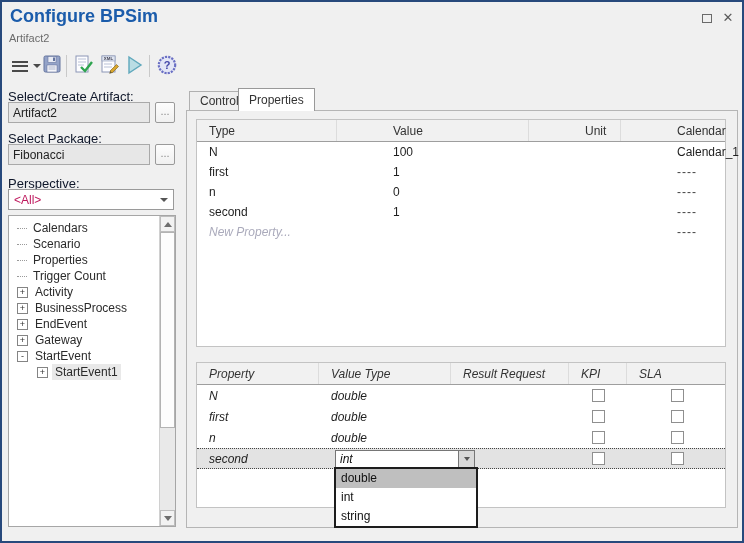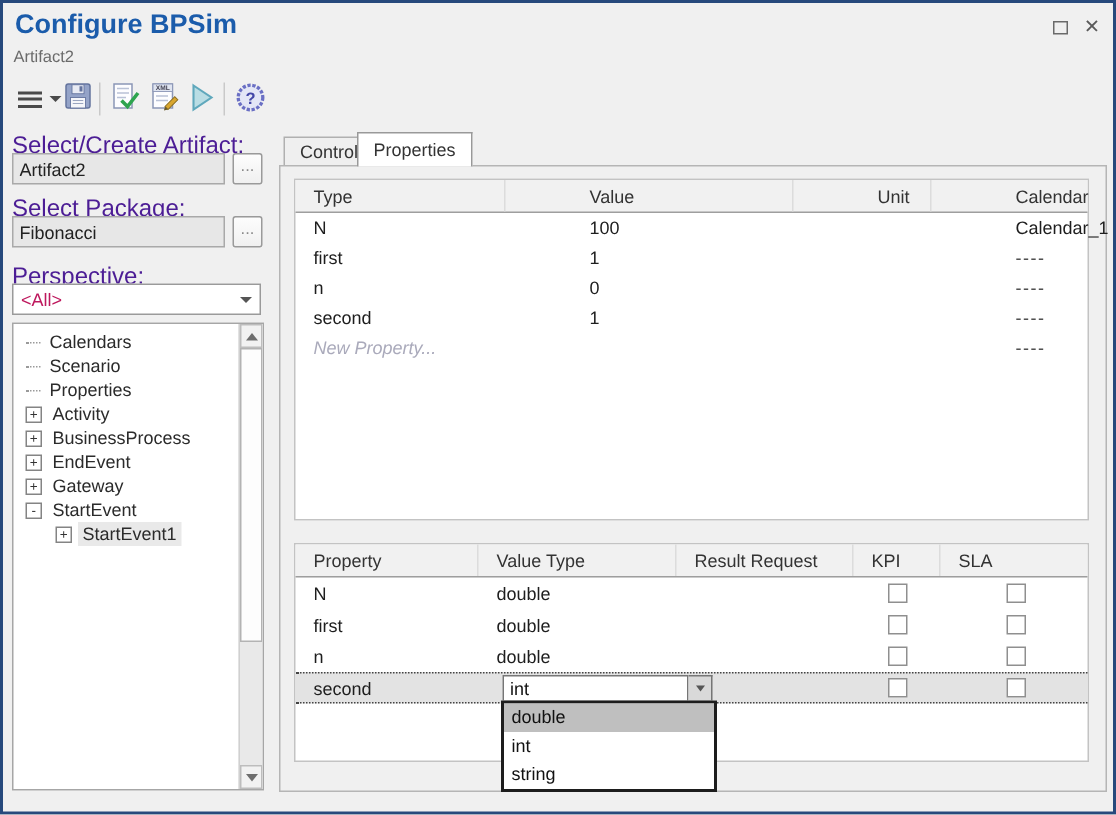--- a/index.html
+++ b/index.html
@@ -19,21 +19,21 @@
   .maxglyph { width:10px; height:9px; border:1.5px solid #6a6a6a; }
   .closeglyph { font-size:13px; color:#5a5a5a; line-height:1; }
 
   
   .tbtn { display:flex; align-items:center; justify-content:center; }
   .hamburger div { width:16px; height:2px; background:#4a4a4a; margin:2.5px 0; }
   .caret-down { width:0; height:0; border-left:4px solid transparent; border-right:4px solid transparent; border-top:4px solid #4a4a4a; }
   .sep { width:1px; height:22px; background:#c9c9c9; }
 
   
-  .fldlabel { font-size:16px; color:#4c1d95; }
+  .fldlabel { font-size:13px; color:#0f172a; }
   .txtfield {
     width:142px; height:21px; background:#e7e7e7; border:1px solid #a9a9a9;
     font-family:inherit; font-size:12px; color:#222; padding:0 4px;
   }
   .browse {
     width:20px; height:21px; background:linear-gradient(#fdfdfd,#f0f0f0);
     border:1px solid #9a9a9a; border-radius:2px; color:#8a8a8a;
     font-size:11px; line-height:17px; text-align:center;
   }
   .combosel {
@@ -194,20 +194,24 @@
         </div>
       <div class="titem lvl0">
           <span class="guide"></span>
           <span class="lbl">Scenario</span>
         </div>
       <div class="titem lvl0">
           <span class="guide"></span>
           <span class="lbl">Properties</span>
         </div>
       <div class="titem lvl0">
+          <span class="guide"></span>
+          <span class="lbl">Trigger Count</span>
+        </div>
+      <div class="titem lvl0">
           <span class="expander">+</span>
           <span class="lbl">Activity</span>
         </div>
       <div class="titem lvl0">
           <span class="expander">+</span>
           <span class="lbl">BusinessProcess</span>
         </div>
       <div class="titem lvl0">
           <span class="expander">+</span>
           <span class="lbl">EndEvent</span>
@@ -276,21 +280,21 @@
         <div class="cell dash">----</div>
     </div>
     <div class="trow h20 cols-top">
       <div class="cell newprop">New Property...</div>
         <div class="cell"></div>
         <div class="cell"></div>
         <div class="cell dash">----</div>
     </div>
   </div>
 
-  <div class="dtable" style="left:194px; top:360px; width:530px; height:146px;">
+  <div class="dtable" style="left:194px; top:360px; width:530px; height:146px;font-style:italic;">
     <div class="thead cols-bot">
       <div class="hcell">Property</div>
       <div class="hcell">Value Type</div>
       <div class="hcell">Result Request</div>
       <div class="hcell">KPI</div>
       <div class="hcell">SLA</div>
     </div>
     <div class="trow h21 cols-bot">
       <div class="cell">N</div>
         <div class="cell">double</div>

